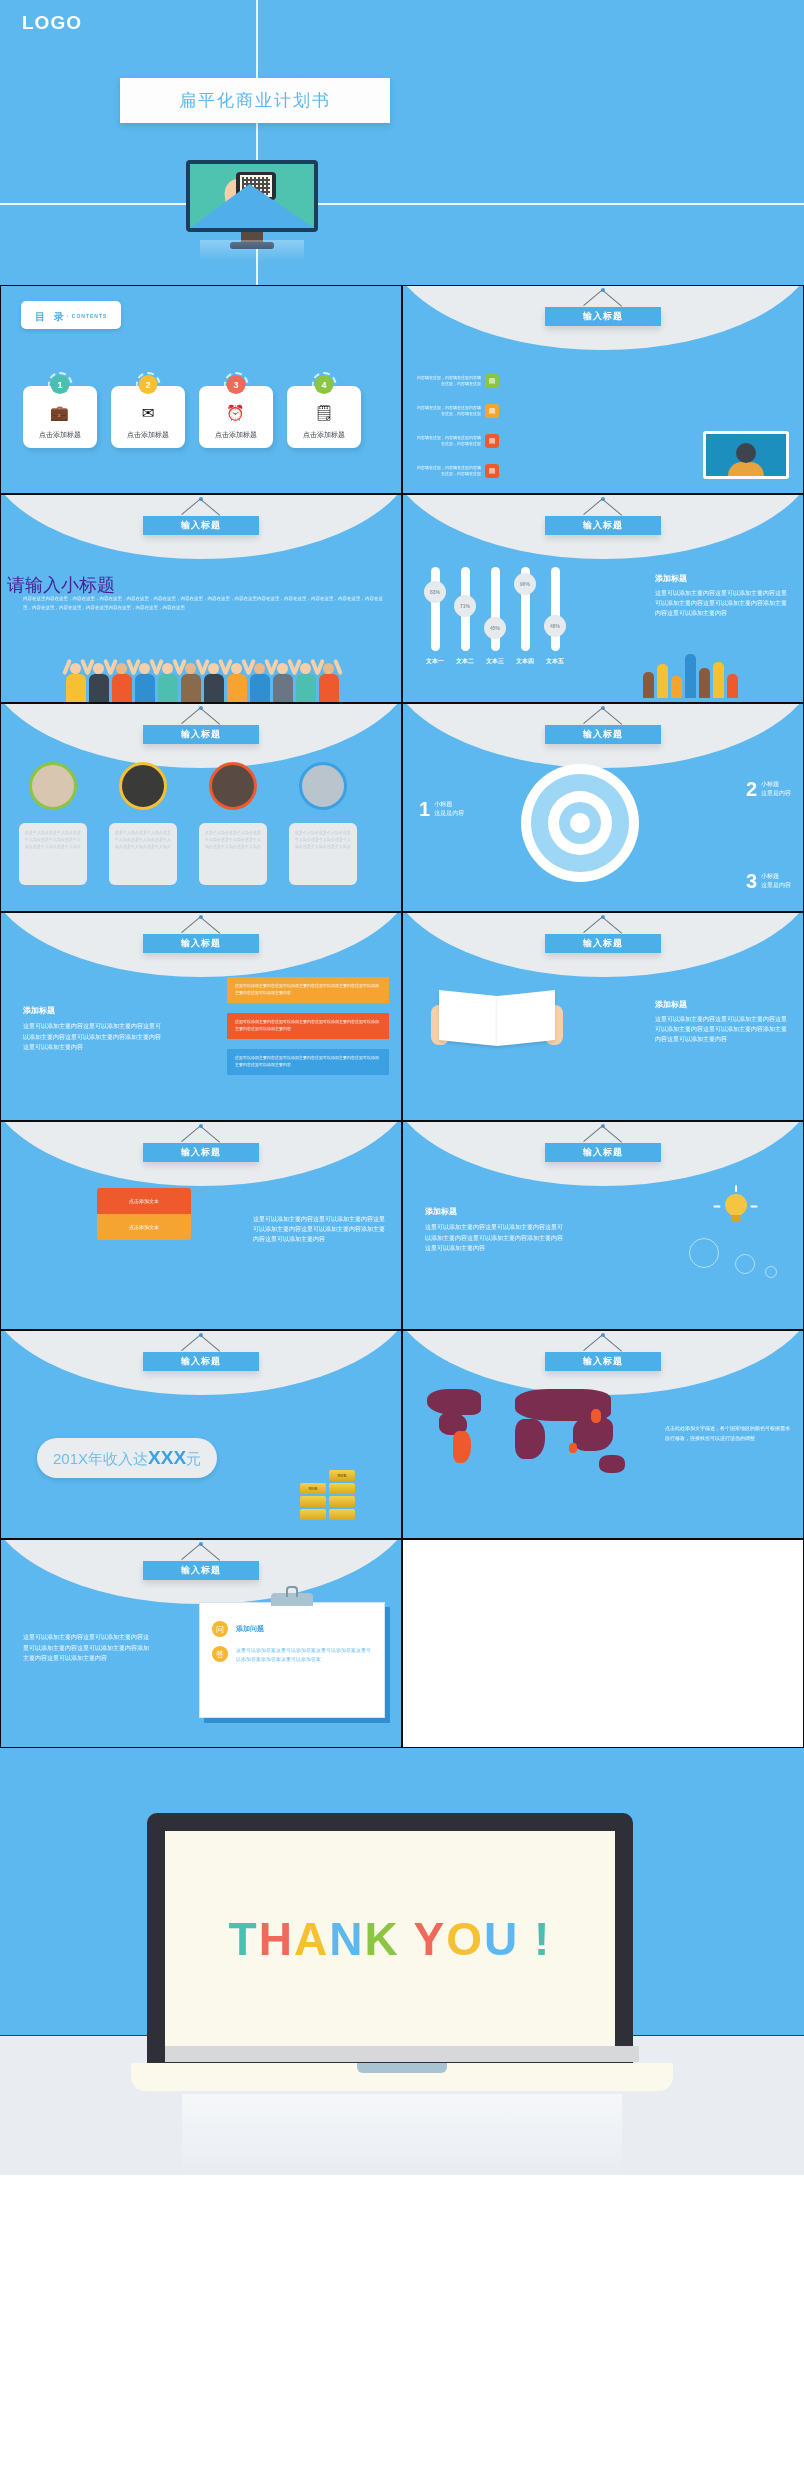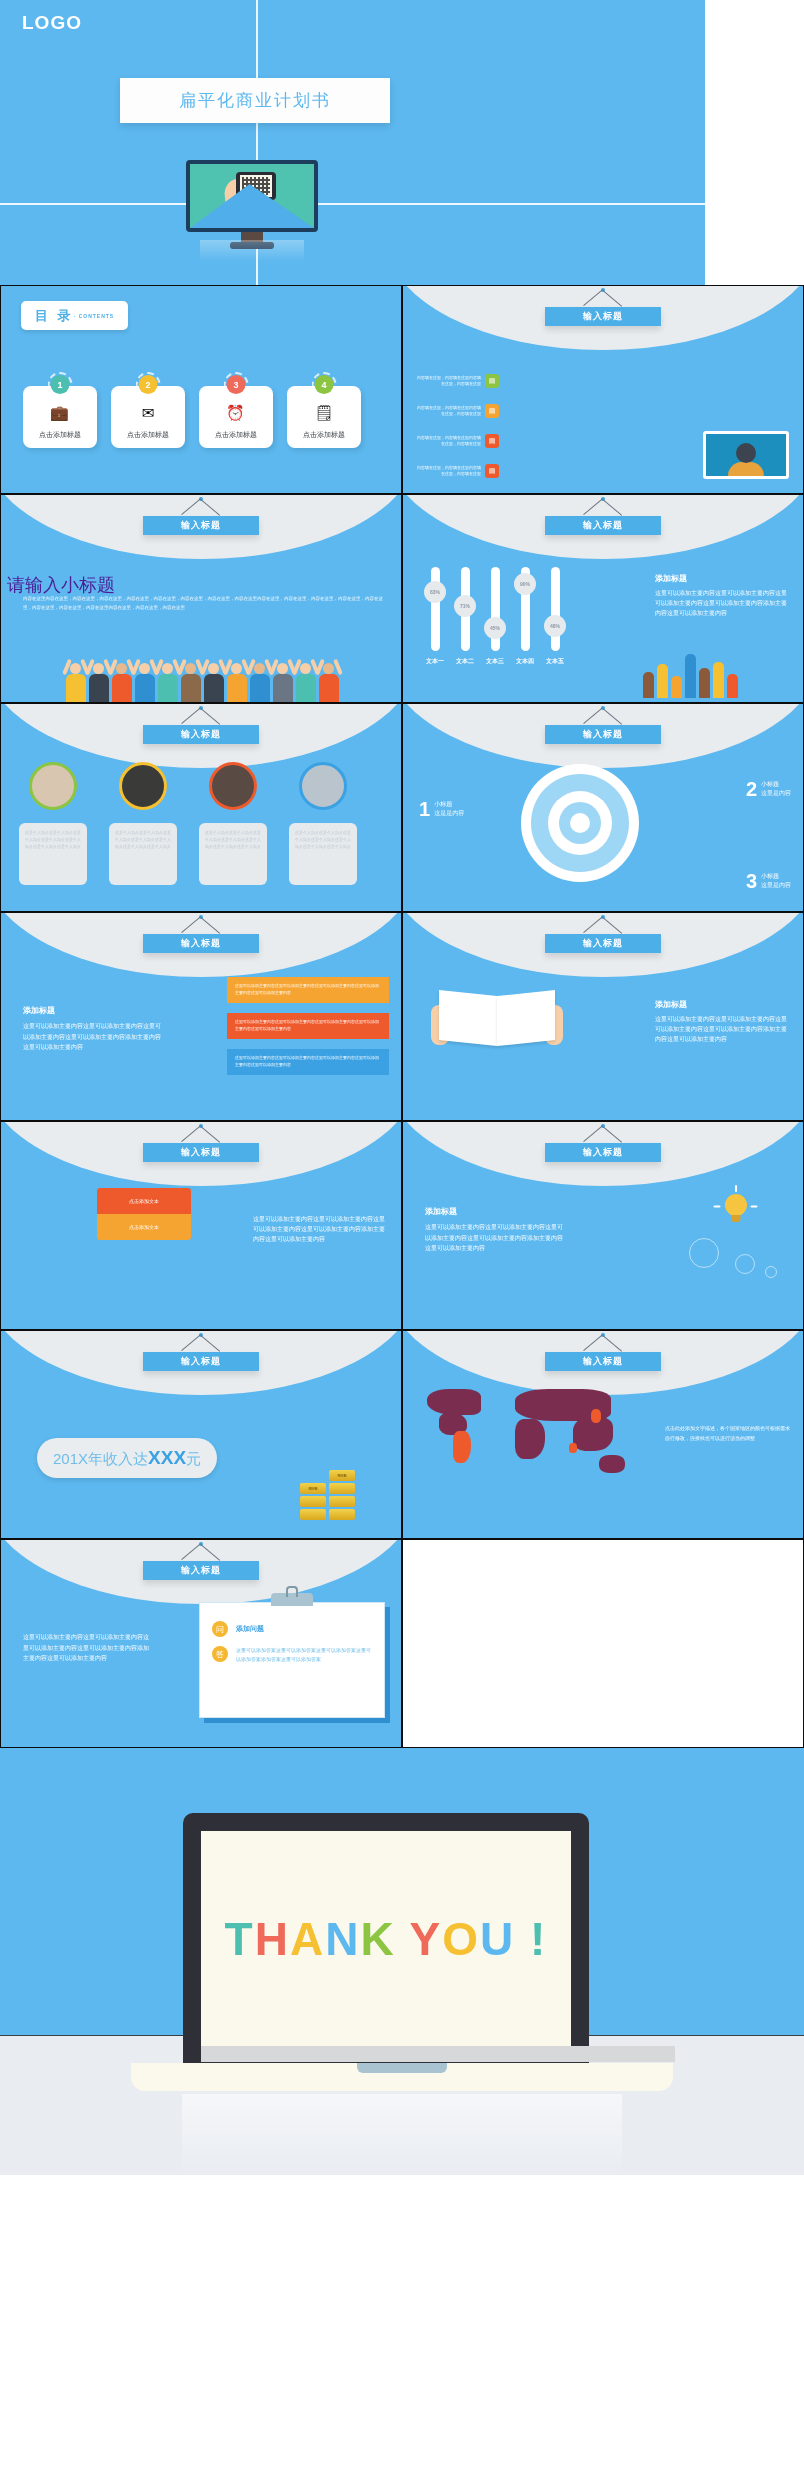--- a/index.html
+++ b/index.html
@@ -6,21 +6,21 @@
   body {
     width: 804px;
     background: #ffffff;
     font-family: "Liberation Sans", "DejaVu Sans", sans-serif;
   }
   #page { width:804px; }
 
   .slide { position:relative; overflow:hidden; background:#5cb8ef; }
 
   
-  .cover { width:705px; height:285px;text-decoration:underline; }
+  .cover { width:804px; height:285px;text-decoration:underline; }
   .cover .logo {
     position:absolute; left:22px; top:12px;
     color:#fff; font-size:19px; letter-spacing:1px; font-weight:600;
   }
   .cover .vline { position:absolute; left:256px; top:0; width:2px; height:285px; background:rgba(255,255,255,.85); }
   .cover .hline { position:absolute; left:0; top:203px; width:804px; height:2px; background:rgba(255,255,255,.9); }
   .cover .titlebox {
     position:absolute; left:120px; top:78px; width:270px; height:45px;
     background:#fdfdfd; display:flex; align-items:center; justify-content:center;
     box-shadow:0 3px 7px rgba(0,0,0,.12);
@@ -56,21 +56,21 @@
   .hdr-hook .w1, .hdr-hook .w2 { position:absolute; top:2px; width:25px; height:1px; background:#6a7683; transform-origin:0 0; }
   .hdr-hook .w1 { transform:rotate(140deg); }
   .hdr-hook .w2 { transform:rotate(40deg); }
   .hdr-title { position:absolute; left:50%; top:21px; transform:translateX(-50%);
     background:#4cafe8; color:#fff; font-size:9px; font-weight:bold; letter-spacing:1px;
     padding:3px 38px; box-shadow:0 4px 6px rgba(0,0,0,.12); }
 
   
   .toc-badge { position:absolute; left:20px; top:15px; background:#fff; border-radius:5px;
     padding:5px 14px; box-shadow:0 2px 4px rgba(0,0,0,.12); }
-  .toc-badge .cn { color:#4cafe8; font-size:13px; font-weight:bold; letter-spacing:3px; }
+  .toc-badge .cn { color:#4cafe8; font-size:10px; font-weight:bold; letter-spacing:3px; }
   .toc-badge .en { color:#4cafe8; font-size:5px; font-weight:bold; letter-spacing:1px; vertical-align:middle; }
   .toc-cards { position:absolute; left:22px; top:100px; display:flex; gap:14px; }
   .toc-card { width:74px; height:62px; background:#fff; border-radius:8px; position:relative;
     display:flex; align-items:flex-end; justify-content:center; padding-bottom:8px;
     box-shadow:2px 3px 5px rgba(0,0,0,.10); }
   .toc-card .num { position:absolute; left:50%; top:-11px; transform:translateX(-50%);
     width:19px; height:19px; border-radius:50%; color:#fff; font-size:9px; font-weight:bold;
     display:flex; align-items:center; justify-content:center; outline:2px dashed rgba(255,255,255,.75); outline-offset:1px; }
   .toc-card .ic { position:absolute; left:50%; top:18px; transform:translateX(-50%); font-size:15px; }
   .toc-card .lbl { font-size:7px; color:#3a3f45; }
@@ -186,21 +186,21 @@
   .qa-row { display:flex; gap:8px; margin-bottom:9px; }
   .qa-row .bdg { min-width:16px; width:16px; height:16px; border-radius:50%; background:#f5b731; color:#fff;
     font-size:8px; display:flex; align-items:center; justify-content:center; }
   .qa-row .q { color:#3ba1e3; font-size:7px; font-weight:bold; padding-top:3px; }
   .qa-row .a { color:#6fbdea; font-size:5px; line-height:1.8; }
 
   
   .ty { width:804px; height:427px; position:relative; background:#5cb8ef; overflow:hidden; }
   .ty .floor { position:absolute; left:0; bottom:0; width:804px; height:140px; background:#e9edf2; border-top:1px solid #3a3f45; }
   .ty .lap { position:absolute; left:50%; transform:translateX(-50%); top:65px; width:510px; }
-  .ty .lid { width:406px; height:250px; background:#2f3037; border-radius:10px 10px 0 0; padding:18px 18px 0 18px;margin-left:36px; }
+  .ty .lid { width:486px; height:250px; background:#2f3037; border-radius:10px 10px 0 0; padding:18px 18px 0 18px; }
   .ty .scr { width:100%; height:215px; background:#fbf8ec; display:flex; align-items:center; justify-content:center; }
   .ty .scr .words { font-size:46px; font-weight:bold; letter-spacing:2px; }
   .ty .bottombar { width:474px; height:16px; background:#d6d8da; margin:0 auto; }
   .ty .deck { width:542px; height:28px; background:#fbf8ec; border-radius:0 0 14px 14px; margin-left:-16px; position:relative; }
   .ty .deck:after{content:"";position:absolute;left:50%;top:0;transform:translateX(-50%);width:90px;height:10px;background:#a9c3d1;border-radius:0 0 6px 6px;}
   .ty .shadow { position:absolute; left:50%; transform:translateX(-50%); top:346px; width:440px; height:80px;
     background:linear-gradient(to bottom, rgba(255,255,255,.55), rgba(233,237,242,0)); }
 </style>
 </head>
 <body>

